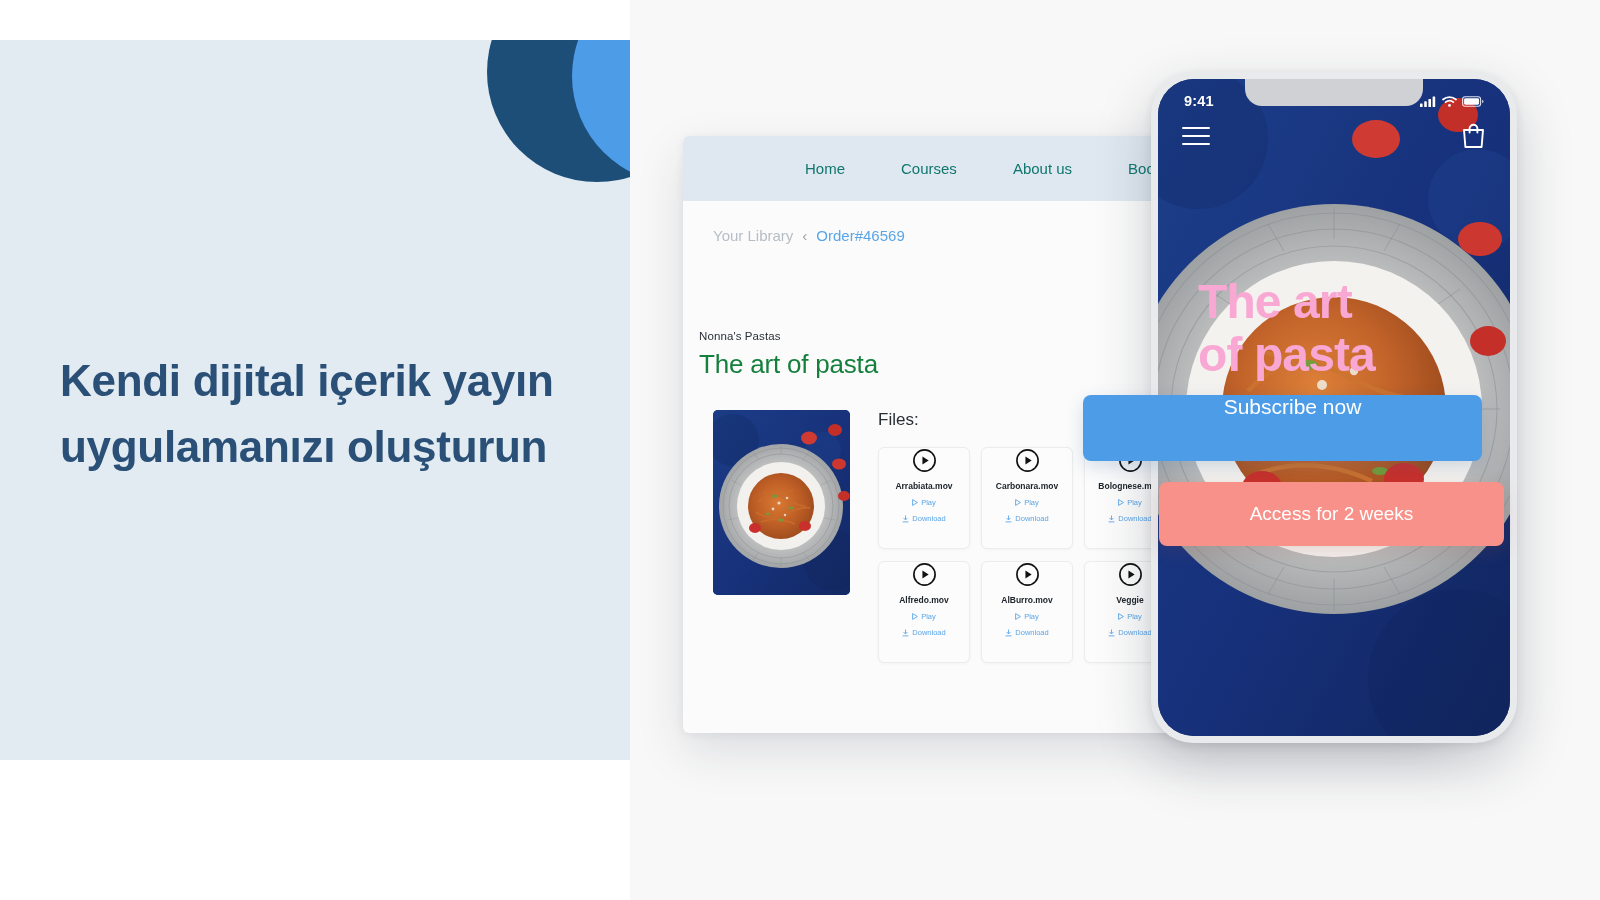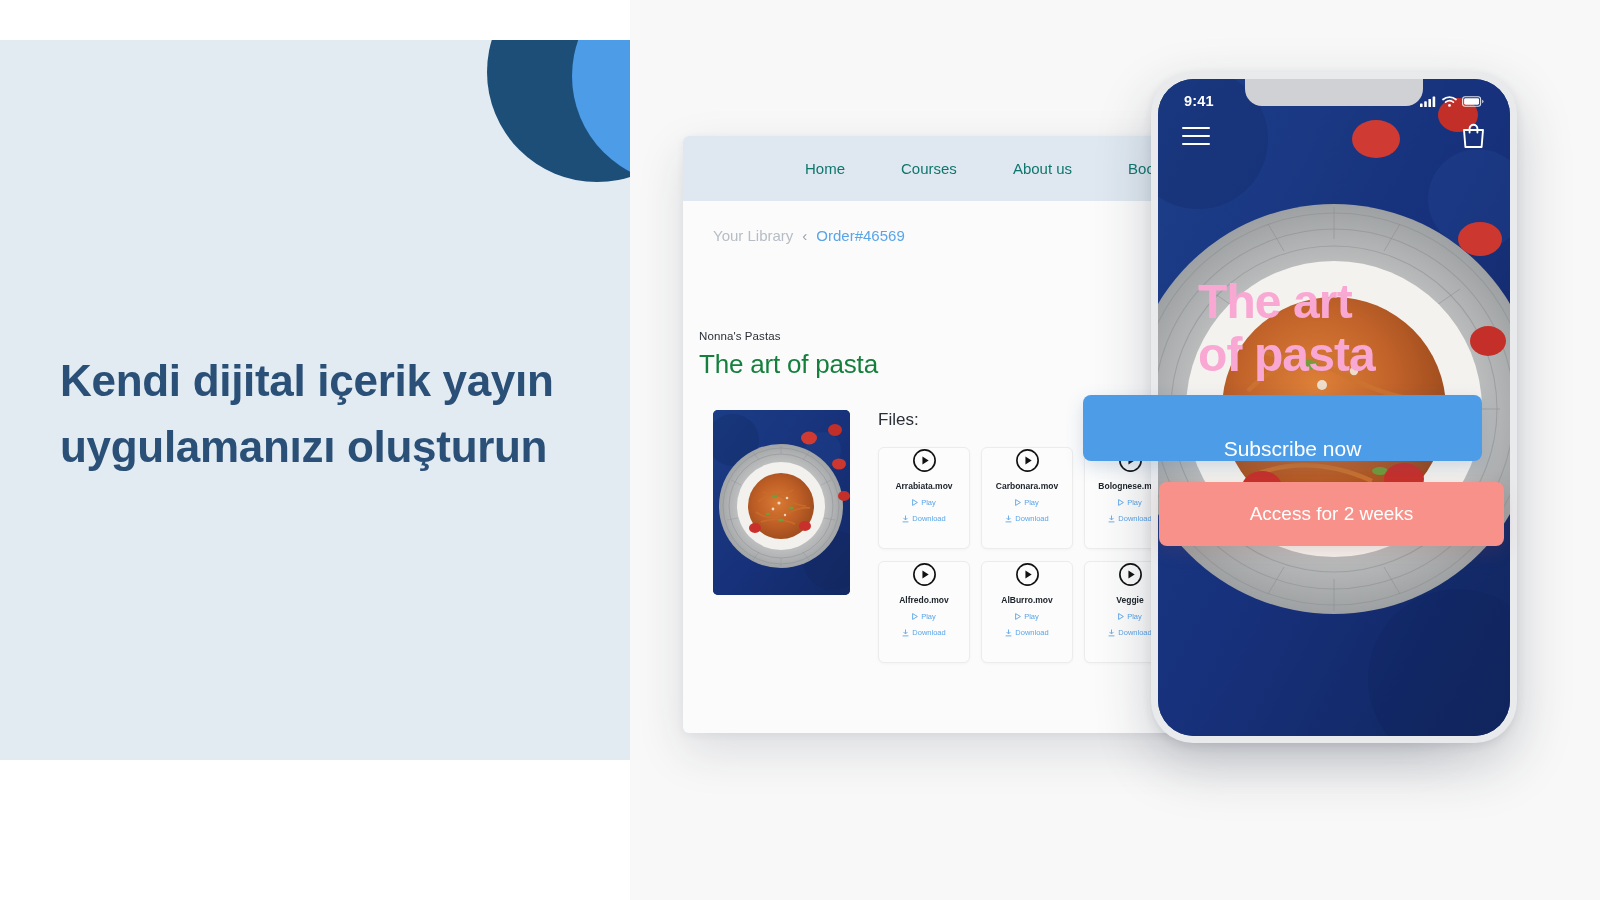--- a/index.html
+++ b/index.html
@@ -195,21 +195,21 @@
   }
   .hero-price-row { display: flex; align-items: baseline; gap: 8px; margin-top: 20px; }
   .hero-price { font-size: 32px; font-weight: 700; letter-spacing: -0.5px; }
   .hero-period { font-size: 15px; font-weight: 700; }
 
   .btn-subscribe {
     position: absolute; left: 1083px; top: 467px;
     width: 399px; height: 66px;
     background: #4c9ce8;
     border-radius: 8px;
-    display: flex; align-items: flex-end; justify-content: center;
+    display: flex; align-items: flex-start; justify-content: center;
     color: #fff; font-size: 21px;
     box-shadow: 0 6px 18px rgba(40,90,150,0.18);
     z-index: 20;
     padding-left: 20px;
   }
   .btn-access {
     position: absolute; left: 1159px; top: 554px;
     width: 345px; height: 64px;
     background: #f89189;
     border-radius: 8px;

